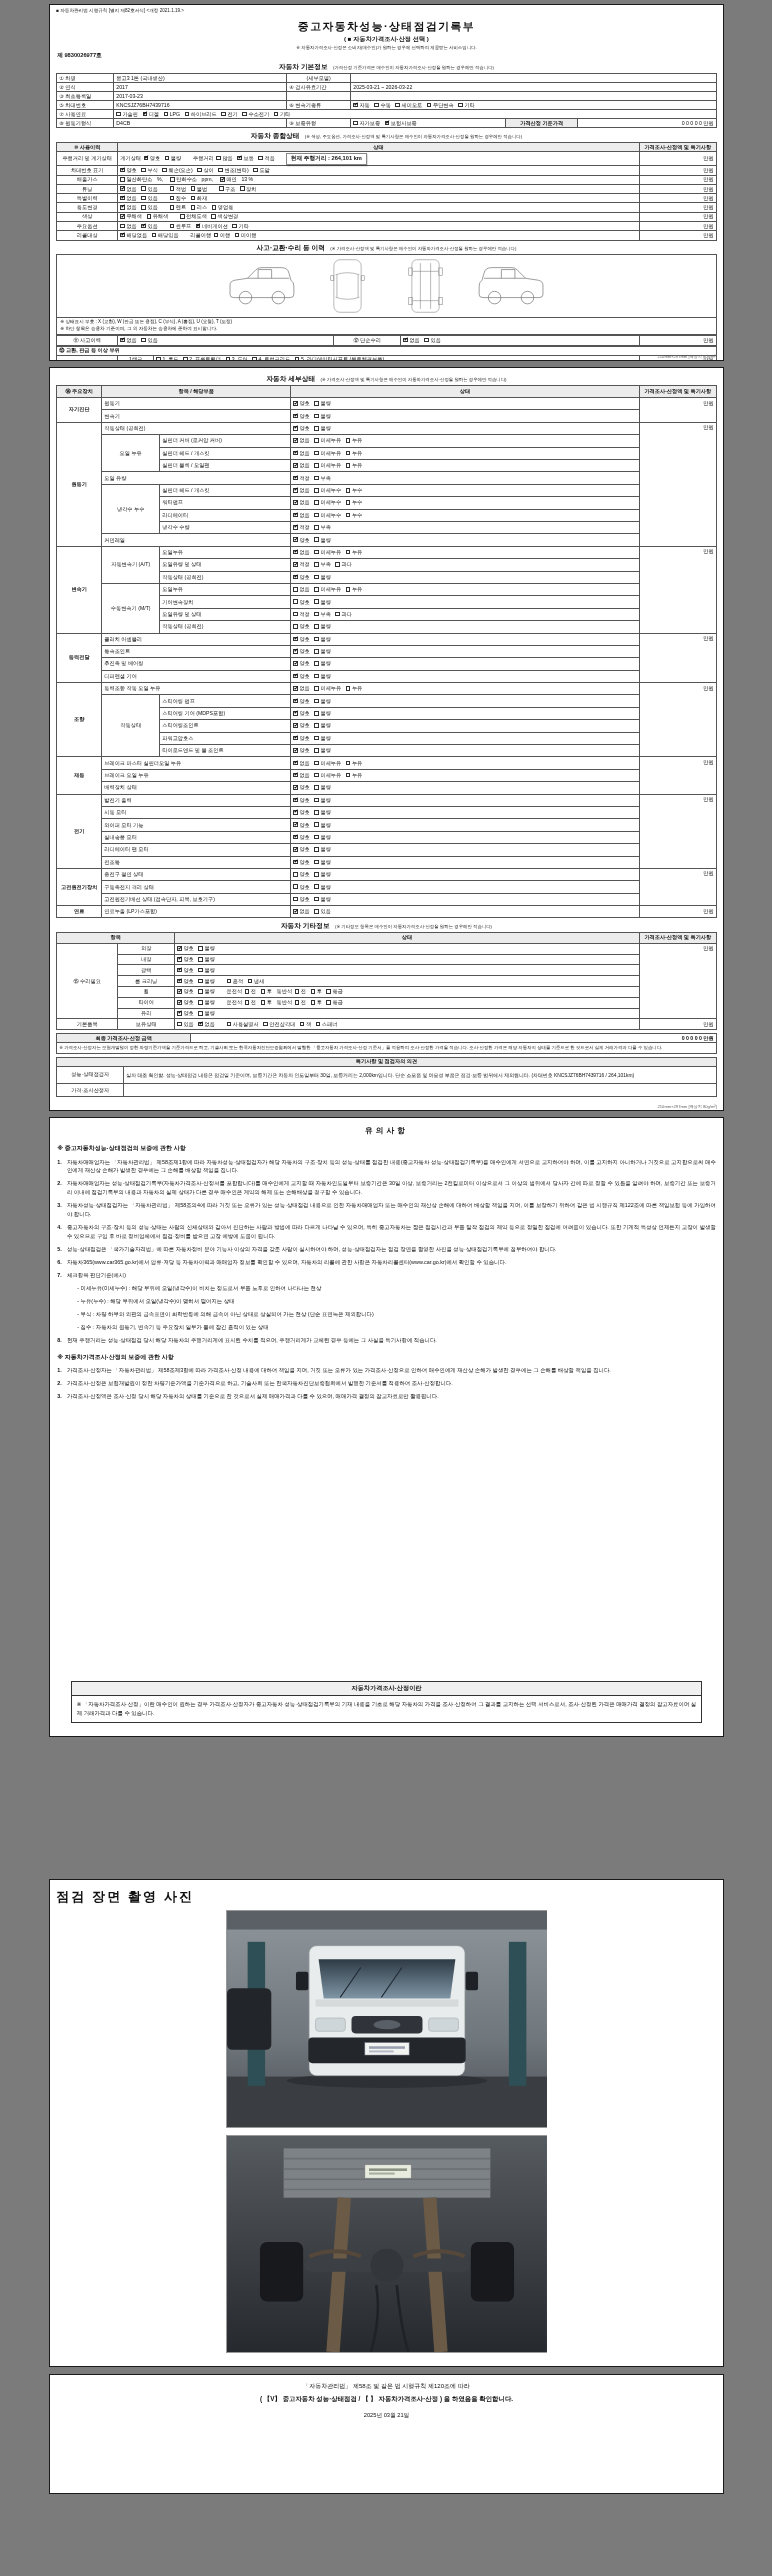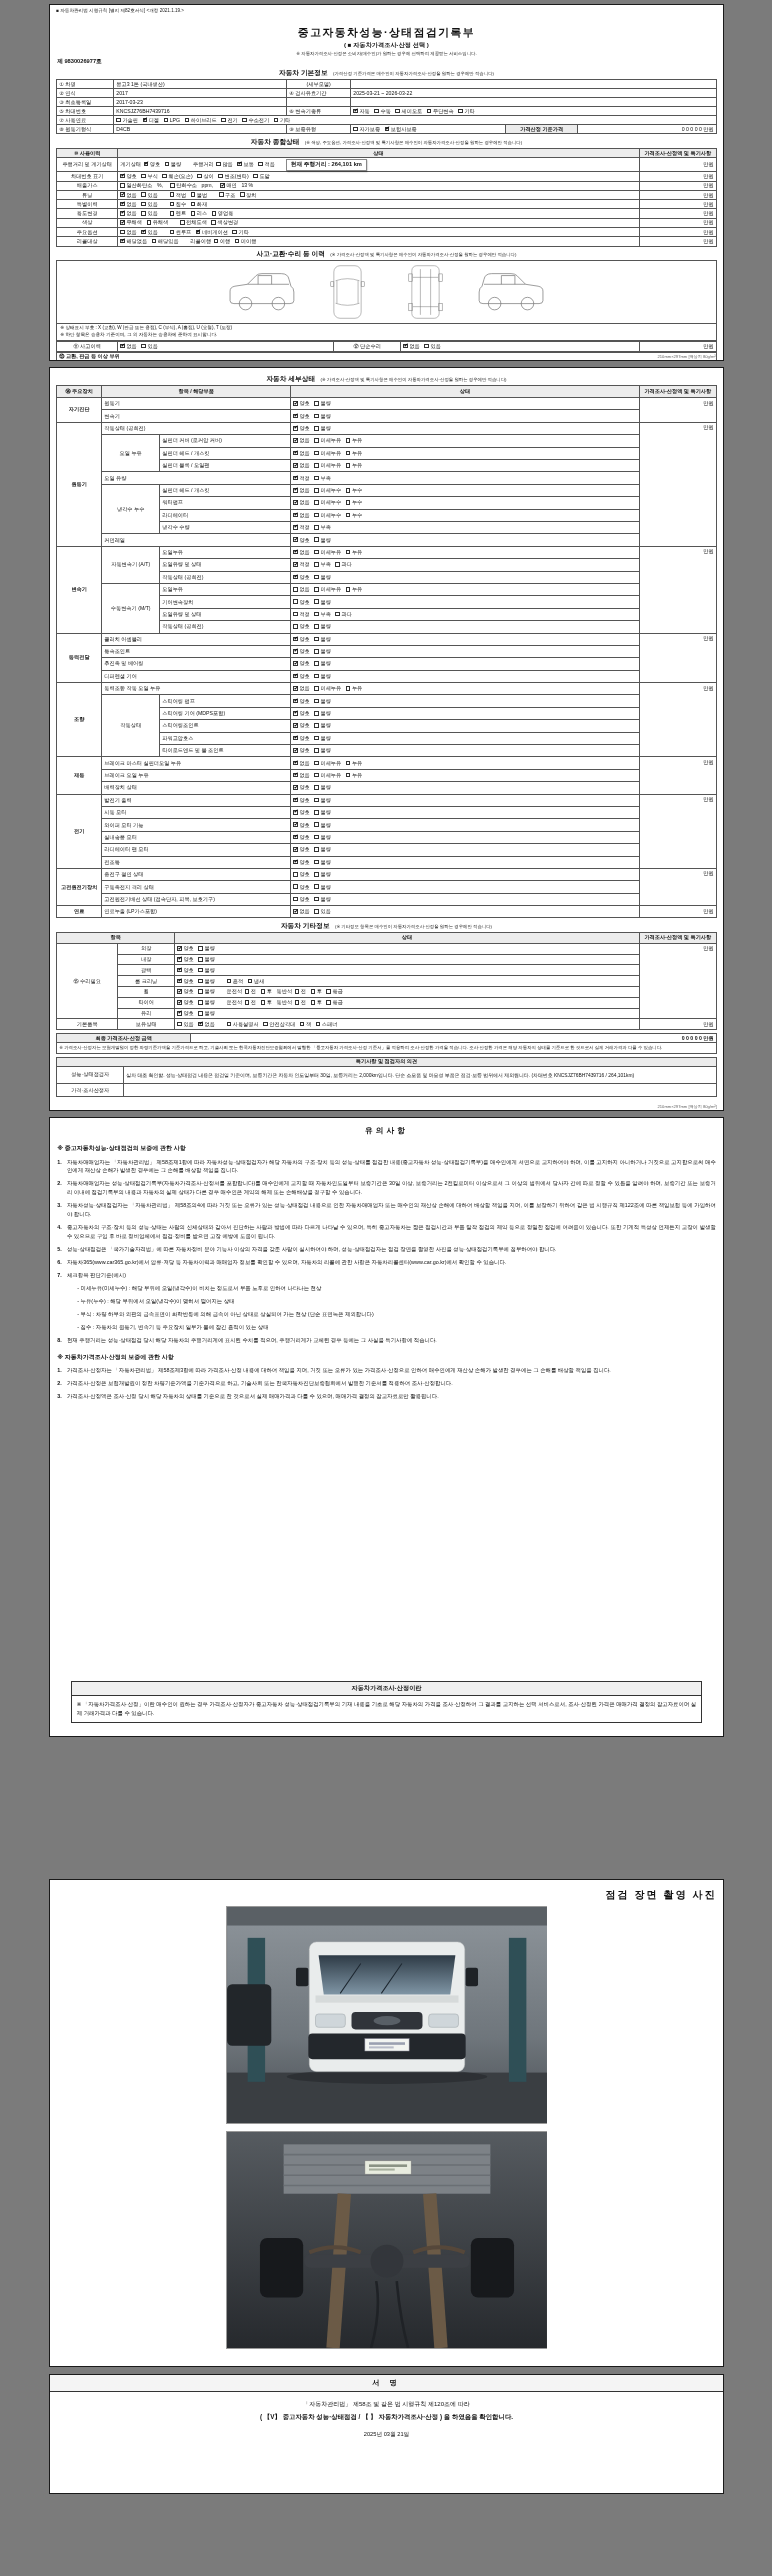--- a/index.html
+++ b/index.html
@@ -5,21 +5,21 @@
 *{margin:0;padding:0;box-sizing:border-box}
 html,body{width:773px;height:2576px}
 body{background:#7b7b7b;font-family:"Liberation Sans","DejaVu Sans",sans-serif;color:#111;position:relative}
 .page{position:absolute;left:49px;width:675px;background:#fff;border:0.5px solid #1a1a1a;padding:3.1px 6.2px;overflow:hidden}
 #page1{top:4.1px;height:357px}
 #page2{top:367px;height:744px}
 #page3{top:1117px;height:620px}
 #page4{top:1879px;height:488px}
 #page5{top:2374px;height:120px}
 .form-ref{font-size:4.6px;color:#222}
-.doc-title{text-align:center;font-size:10.8px;font-weight:bold;letter-spacing:1.5px;margin-top:13px}
+.doc-title{text-align:center;font-size:10.8px;font-weight:bold;letter-spacing:1.5px;margin-top:7px}
 .doc-select{text-align:center;font-size:6.2px;font-weight:bold;margin-top:1px}
 .doc-note{text-align:center;font-size:4.4px;margin-top:0.5px;color:#222}
 .doc-no{font-size:5.7px;font-weight:bold;margin:2.1px 0 1px 1px}
 .sec-head{text-align:center;margin:2.6px 0 1px}
 .sec-title{font-weight:bold;font-size:6.7px}
 .sec-note{font-size:4.4px;margin-left:3.1px;color:#222}
 table{border-collapse:collapse;width:100%;table-layout:fixed}
 td{border:0.5px solid #555;font-size:5.2px;padding:0.5px 2.1px;vertical-align:middle;word-break:keep-all}
 .lab{background:#fff}
 .hd{background:#ececec;text-align:center;font-weight:bold}
@@ -45,21 +45,21 @@
 .final-note{font-size:4.4px;color:#222;padding:1.5px 2.1px;line-height:1.4;border:0.5px solid #555;border-top:none}
 .paper{position:absolute;right:6.2px;bottom:1.5px;font-size:4.1px;color:#666}
 .notes-title{text-align:center;font-weight:bold;font-size:7.7px;margin:5.2px 0 6.2px;letter-spacing:3.1px}
 .note-head{font-weight:bold;font-size:6px;margin:8.2px 1px 3.1px}
 .note-item{display:flex;gap:2.1px;margin:4.1px 1px;font-size:5.4px;line-height:1.65;text-align:justify}
 .note-num{min-width:7.7px;font-weight:bold}
 .note-sub{margin-left:11.3px}
 .price-box{position:absolute;left:20.6px;right:20.6px;bottom:13.4px;border:0.5px solid #333}
 .price-box-title{text-align:center;font-weight:bold;border-bottom:0.5px solid #333;padding:2.1px;background:#f0f0f0;font-size:6.2px}
 .price-box-text{padding:4.1px 5.2px;font-size:5.4px;line-height:1.6;text-align:justify}
-.photos-title{text-align:right;font-weight:bold;font-size:10px;letter-spacing:2.1px;margin:5.2px 0 4.1px}
+.photos-title{text-align:left;font-weight:bold;font-size:13px;letter-spacing:2.1px;margin:5.2px 0 4.1px}
 .photo-frame{width:321px;margin:0 auto 6.2px;border:0.5px solid #999;background:#444}
 .photo-frame svg{display:block}
 .sign-title{text-align:center;font-weight:bold;font-size:7.2px;letter-spacing:4.1px;border-bottom:0.5px solid #333;padding:3.1px 0;margin:-3.1px -6.2px 8.2px;background:#f4f4f4}
 .sign-line{text-align:center;font-size:6px;margin:4.1px 0}
 .sign-line.bold{font-weight:bold;font-size:6.4px}
 .sign-date{text-align:center;font-size:5.7px;margin-top:8.2px}
 svg.diag{stroke:#777;fill:none;stroke-width:1.5}
 </style>
 </head>
 <body>
@@ -714,18 +714,17 @@
       <circle cx="311" cy="251" r="32" fill="#33363b"></circle>
       <path d="M160,234 Q210,214 260,234 M362,234 Q412,214 462,234" stroke="#55473a" stroke-width="8" fill="none"></path>
       <rect x="64" y="206" width="84" height="116" rx="14" fill="#17191c"></rect>
       <rect x="474" y="206" width="84" height="116" rx="14" fill="#17191c"></rect>
       <path d="M290,290 Q300,350 280,420 M330,290 Q336,360 352,420" stroke="#1f2226" stroke-width="5" fill="none"></path>
     </svg>
   </div>
 </div>
 
 <div class="page" id="page5">
-  <div class="sign-title">서 명</div>
   <div class="sign-line">「자동차관리법」 제58조 및 같은 법 시행규칙 제120조에 따라</div>
   <div class="sign-line bold">( 【V】 중고자동차 성능·상태점검  /  【 】 자동차가격조사·산정 ) 을 하였음을 확인합니다.</div>
   <div class="sign-date">2025년 03월 21일</div>
 </div>
 
 
 </body></html>

